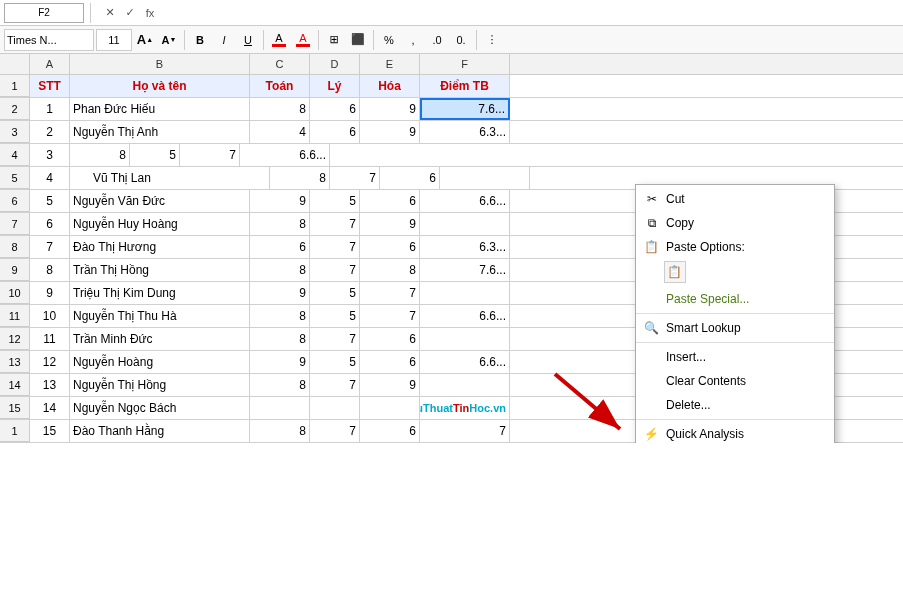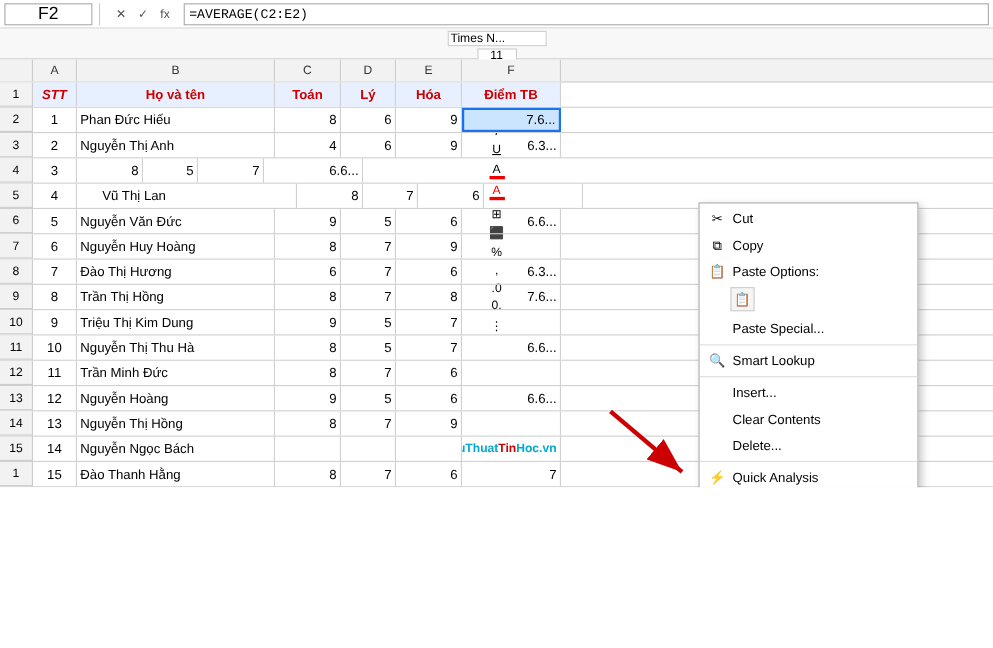--- a/index.html
+++ b/index.html
@@ -20,21 +20,21 @@
       border-bottom: 1px solid #ccc;
       background: #fff;
       padding: 0 4px;
       gap: 4px;
     }
 
     .name-box {
       width: 80px;
       border: 1px solid #aaa;
       height: 20px;
-      font-size: 16px;
+      font-size: 10px;
       text-align: center;
       line-height: 20px;
       background: #fff;
       display: flex;
       align-items: center;
       justify-content: center;
     }
 
     .formula-bar-sep {
       width: 1px;
@@ -72,21 +72,20 @@
 
     
     .ribbon-bar {
       display: flex;
       align-items: center;
       height: 28px;
       border-bottom: 1px solid #ccc;
       background: #f8f8f8;
       padding: 2px 4px;
       gap: 2px;
-      flex-direction: column;
     }
 
     .ribbon-font-name {
       width: 90px;
       height: 22px;
       border: 1px solid #ccc;
       font-size: 11px;
       padding: 0 2px;
     }
 
@@ -216,21 +215,21 @@
       display: flex;
       align-items: center;
       padding: 3px 8px;
       font-size: 12px;
       cursor: pointer;
       gap: 6px;
       height: 24px;
     }
 
     .ctx-item.disabled {
-      color: #000000;
+      color: #4d7c0f;
       cursor: default;
     }
 
     .ctx-icon {
       width: 16px;
       height: 16px;
       display: flex;
       align-items: center;
       justify-content: center;
       font-size: 12px;
@@ -261,21 +260,20 @@
 <body>
 
 <div class="formula-bar">
   <div class="name-box">F2</div>
   <div class="formula-bar-sep"></div>
   <div class="formula-icons">
     <div class="formula-icon-btn">✕</div>
     <div class="formula-icon-btn">✓</div>
     <div class="formula-icon-btn">fx</div>
   </div>
-  <input class="formula-input" readonly="" value="=AVERAGE(C2:E2)" style="">
 </div>
 
 <div class="ribbon-bar">
   <input class="ribbon-font-name" readonly="" value="Times N..." style="">
   <input class="ribbon-font-size" readonly="" value="11" style="">
   <div class="ribbon-btn" style="font-size:13px; font-weight:bold;">A<sup style="font-size:7px">▲</sup></div>
   <div class="ribbon-btn" style="font-size:11px; font-weight:bold;">A<sup style="font-size:7px">▼</sup></div>
   <div class="ribbon-sep"></div>
   <div class="ribbon-btn bold">B</div>
   <div class="ribbon-btn italic">I</div>
@@ -312,21 +310,21 @@
     <div class="col-header" style="width:40px;">A</div>
     <div class="col-header" style="width:180px;">B</div>
     <div class="col-header" style="width:60px;">C</div>
     <div class="col-header" style="width:50px;">D</div>
     <div class="col-header" style="width:60px;">E</div>
     <div class="col-header" style="width:90px;">F</div>
   </div>
 
   <div class="sheet-row">
     <div class="row-header">1</div>
-    <div class="cell cell-center header-cell" style="width:40px;font-style:italic;">STT</div>
+    <div class="cell cell-center header-cell" style="width:40px;">STT</div>
     <div class="cell cell-center header-cell" style="width:180px;">Họ và tên</div>
     <div class="cell cell-center header-cell" style="width:60px;">Toán</div>
     <div class="cell cell-center header-cell" style="width:50px;">Lý</div>
     <div class="cell cell-center header-cell" style="width:60px;">Hóa</div>
     <div class="cell cell-center header-cell" style="width:90px;">Điểm TB</div>
   </div>
 
   <div class="sheet-row">
     <div class="row-header">2</div>
     <div class="cell cell-center" style="width:40px;">1</div>

